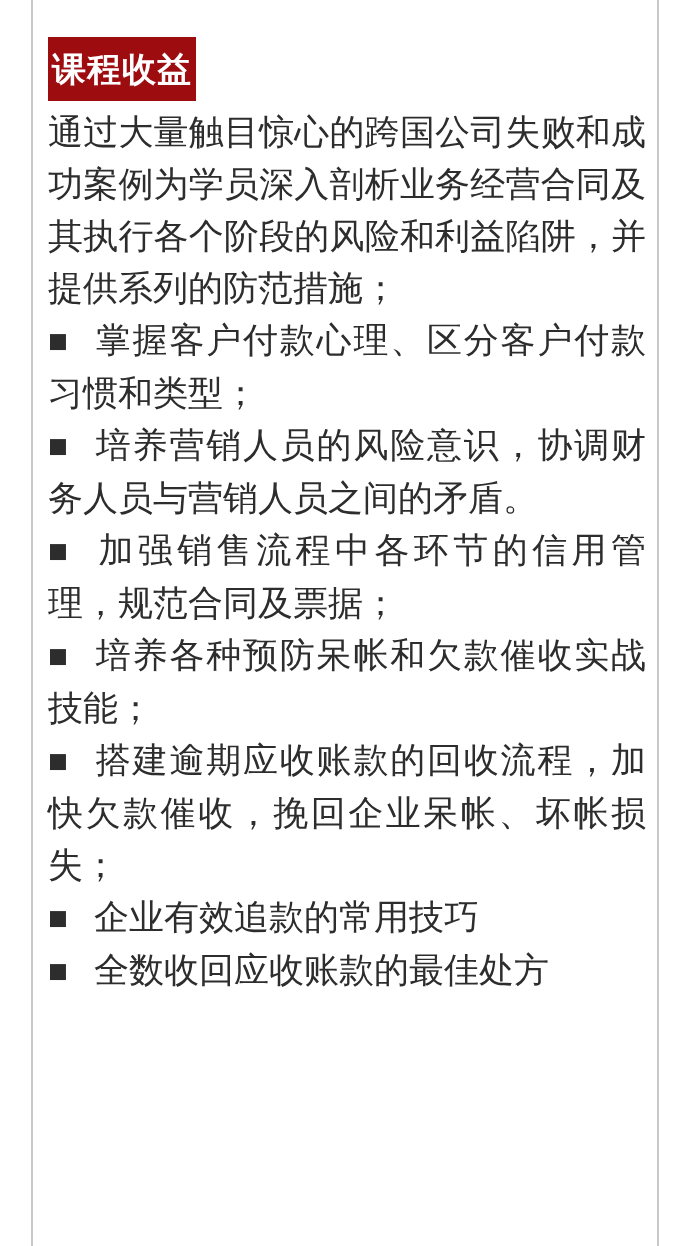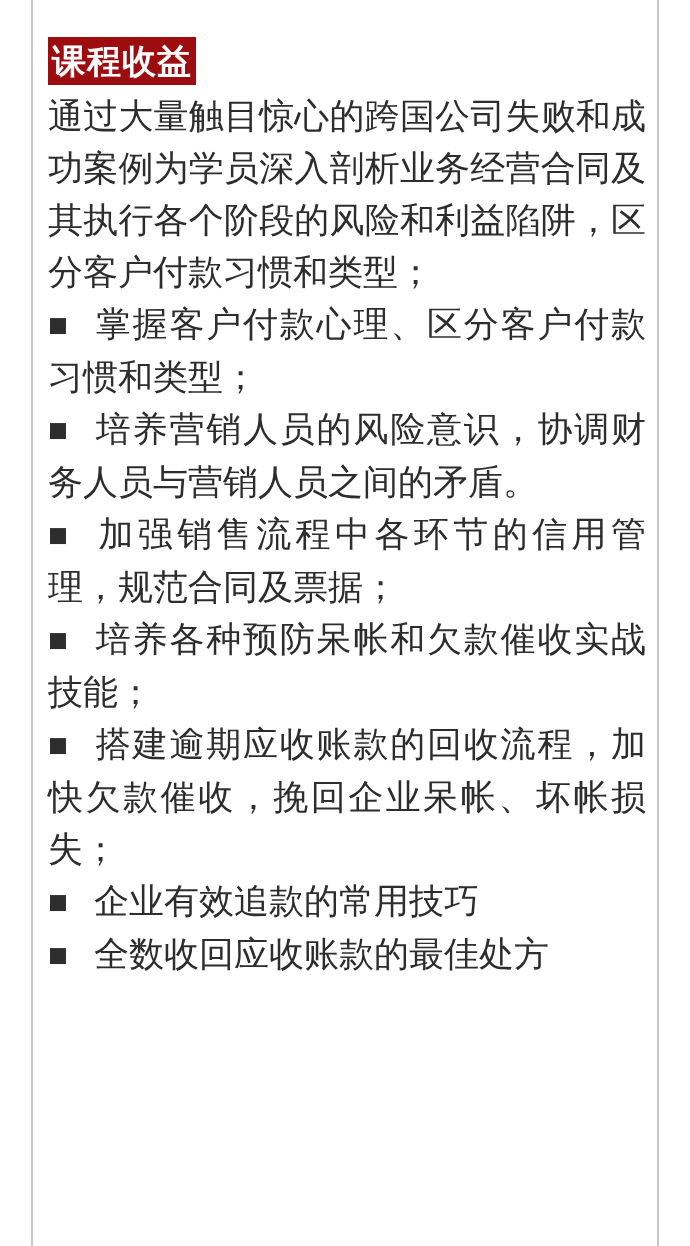--- a/index.html
+++ b/index.html
@@ -33,21 +33,21 @@
     width:598px;
     top:37px;
   }
   .badge{
     display:inline-block;
     background:var(--badge-bg);
     color:var(--badge-text);
     font-size:34px;
     font-weight:bold;
     line-height:40px;
-    padding:4px 4px;
+    padding:12px 4px;
     letter-spacing:1px;
   }
   .text-block{
     margin-top:5px;
   }
   .line{
     margin:0;
     font-size:35px;
     line-height:52px;
     color:var(--body-text);
@@ -68,21 +68,21 @@
 <body>
 
 <div class="page">
   <div class="rail rail-left"></div>
   <div class="rail rail-right"></div>
 
   <div class="content">
     <div class="badge">课程收益</div>
 
     <div class="text-block">
-      <p class="line">通过大量触目惊心的跨国公司失败和成功案例为学员深入剖析业务经营合同及其执行各个阶段的风险和利益陷阱，区分客户付款习惯和类型；</p>
+      <p class="line">通过大量触目惊心的跨国公司失败和成功案例为学员深入剖析业务经营合同及其执行各个阶段的风险和利益陷阱，并提供系列的防范措施；</p>
 
       <div id="benefit-list">
           <p class="line"><span class="marker">■</span>掌握客户付款心理、区分客户付款习惯和类型；</p>
           <p class="line"><span class="marker">■</span>培养营销人员的风险意识，协调财务人员与营销人员之间的矛盾。</p>
           <p class="line"><span class="marker">■</span>加强销售流程中各环节的信用管理，规范合同及票据；</p>
           <p class="line"><span class="marker">■</span>培养各种预防呆帐和欠款催收实战技能；</p>
           <p class="line"><span class="marker">■</span>搭建逾期应收账款的回收流程，加快欠款催收，挽回企业呆帐、坏帐损失；</p>
           <p class="line"><span class="marker">■</span>企业有效追款的常用技巧</p>
           <p class="line"><span class="marker">■</span>全数收回应收账款的最佳处方</p>
         </div>

